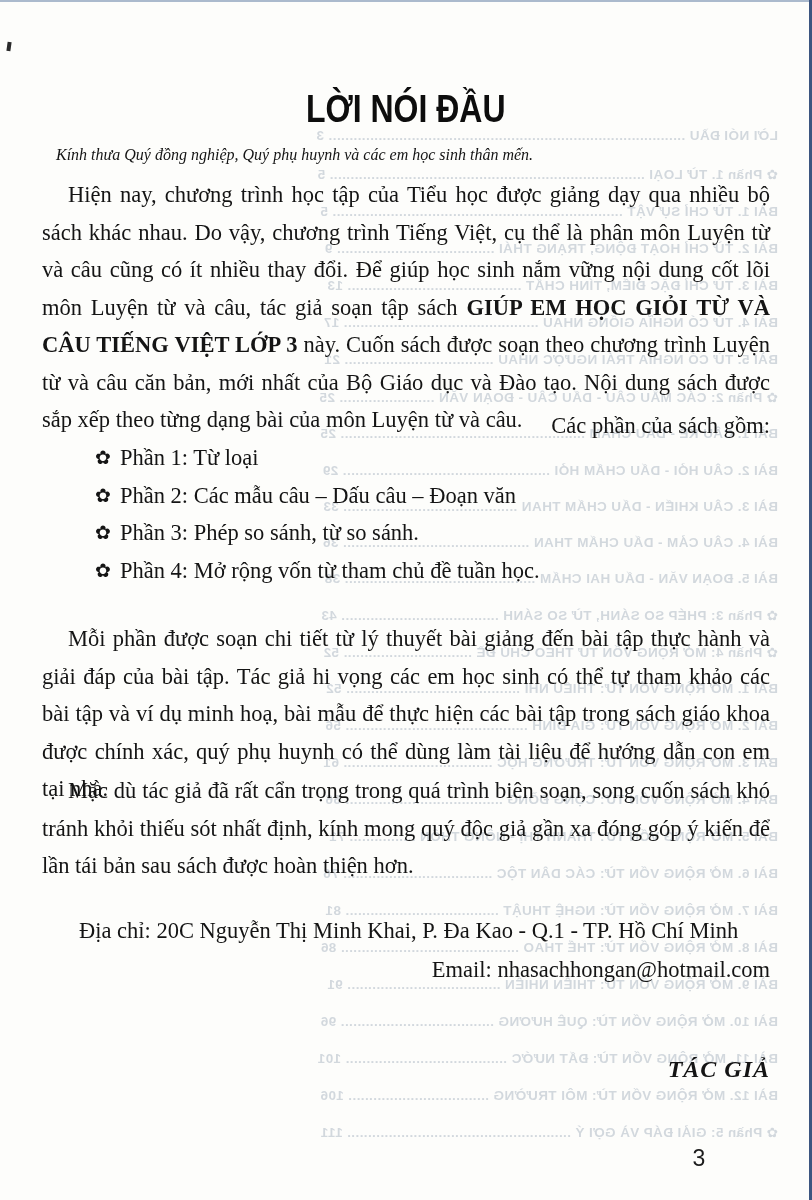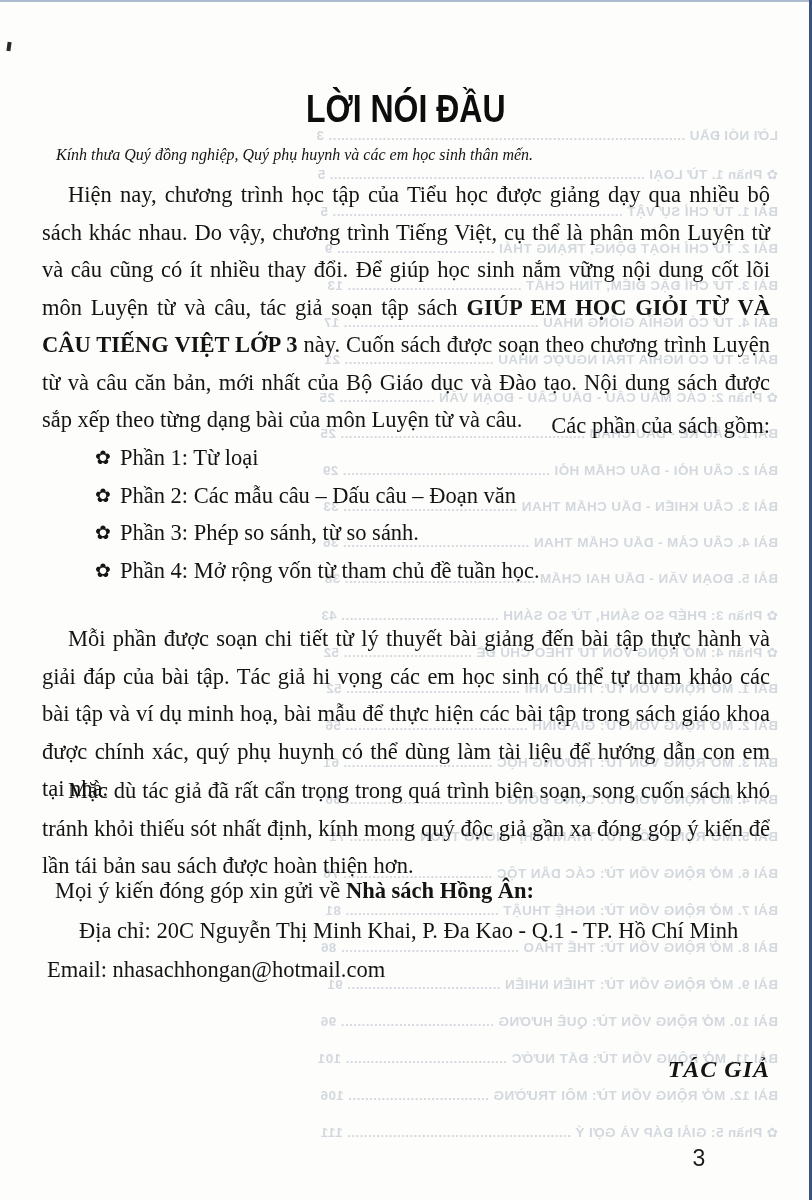--- a/index.html
+++ b/index.html
@@ -43,21 +43,21 @@
   .greeting{top:136px;font-style:italic;text-indent:14px;font-size:16px;}
   .p1{top:176px;text-indent:26px;}
   .intro{top:407px;text-indent:13px;text-align:right;}
   .parts{top:443px;left:95px;width:660px;margin:0;padding:0;list-style:none;position:absolute;z-index:2;}
   .parts li{height:37.5px;font-size:22.5px;line-height:30px;}
   .flower{font-size:19px;margin-right:9px;position:relative;top:-1px;}
   .p2{top:620px;text-indent:26px;}
   .p3{top:772px;text-indent:26px;}
   .contact{top:872px;text-indent:13px;text-align:left;}
   .address{top:912px;text-indent:5px;text-align:left;margin-left:32px;}
-  .email{top:951px;text-indent:5px;text-align:left;}
+  .email{top:951px;text-indent:5px;text-align:right;}
   .thanks{top:988px;font-style:italic;text-indent:8px;text-align:left;}
   .signature{
     top:1056px;left:42px;width:728px;margin:0;
     text-align:right;font-weight:bold;font-style:italic;
     font-size:24px;letter-spacing:1px;
   }
   .pagenum{
     top:1145px;left:640px;width:118px;text-align:center;margin:0;
     font-family:"Liberation Sans","DejaVu Sans",sans-serif;
     font-size:23px;color:#1c1c1c;
@@ -116,21 +116,20 @@
     <li><span class="flower">✿</span><span>Phần 1: Từ loại</span></li>
     <li><span class="flower">✿</span><span>Phần 2: Các mẫu câu – Dấu câu – Đoạn văn</span></li>
     <li><span class="flower">✿</span><span>Phần 3: Phép so sánh, từ so sánh.</span></li>
     <li><span class="flower">✿</span><span>Phần 4: Mở rộng vốn từ tham chủ đề tuần học.</span></li>
   </ul>
 
   <p class="fg bodytext p2">Mỗi phần được soạn chi tiết từ lý thuyết bài giảng đến bài tập thực hành và giải đáp của bài tập. Tác giả hi vọng các em học sinh có thể tự tham khảo các bài tập và ví dụ minh hoạ, bài mẫu để thực hiện các bài tập trong sách giáo khoa được chính xác, quý phụ huynh có thể dùng làm tài liệu để hướng dẫn con em tại nhà.</p>
 
   <p class="fg bodytext p3">Mặc dù tác giả đã rất cẩn trọng trong quá trình biên soạn, song cuốn sách khó tránh khỏi thiếu sót nhất định, kính mong quý độc giả gần xa đóng góp ý kiến để lần tái bản sau sách được hoàn thiện hơn.</p>
 
-  <p class="fg bodytext contact"><span>Mọi ý kiến đóng góp xin gửi về </span><b>Nhà sách Hồng Ân:</b></p>
 
   <p class="fg bodytext address">Địa chỉ: 20C Nguyễn Thị Minh Khai, P. Đa Kao - Q.1 - TP. Hồ Chí Minh</p>
 
   <p class="fg bodytext email">Email: nhasachhongan@hotmail.com</p>
 
 
   <p class="fg signature">TÁC GIẢ</p>
 
   <p class="fg pagenum">3</p>
 

